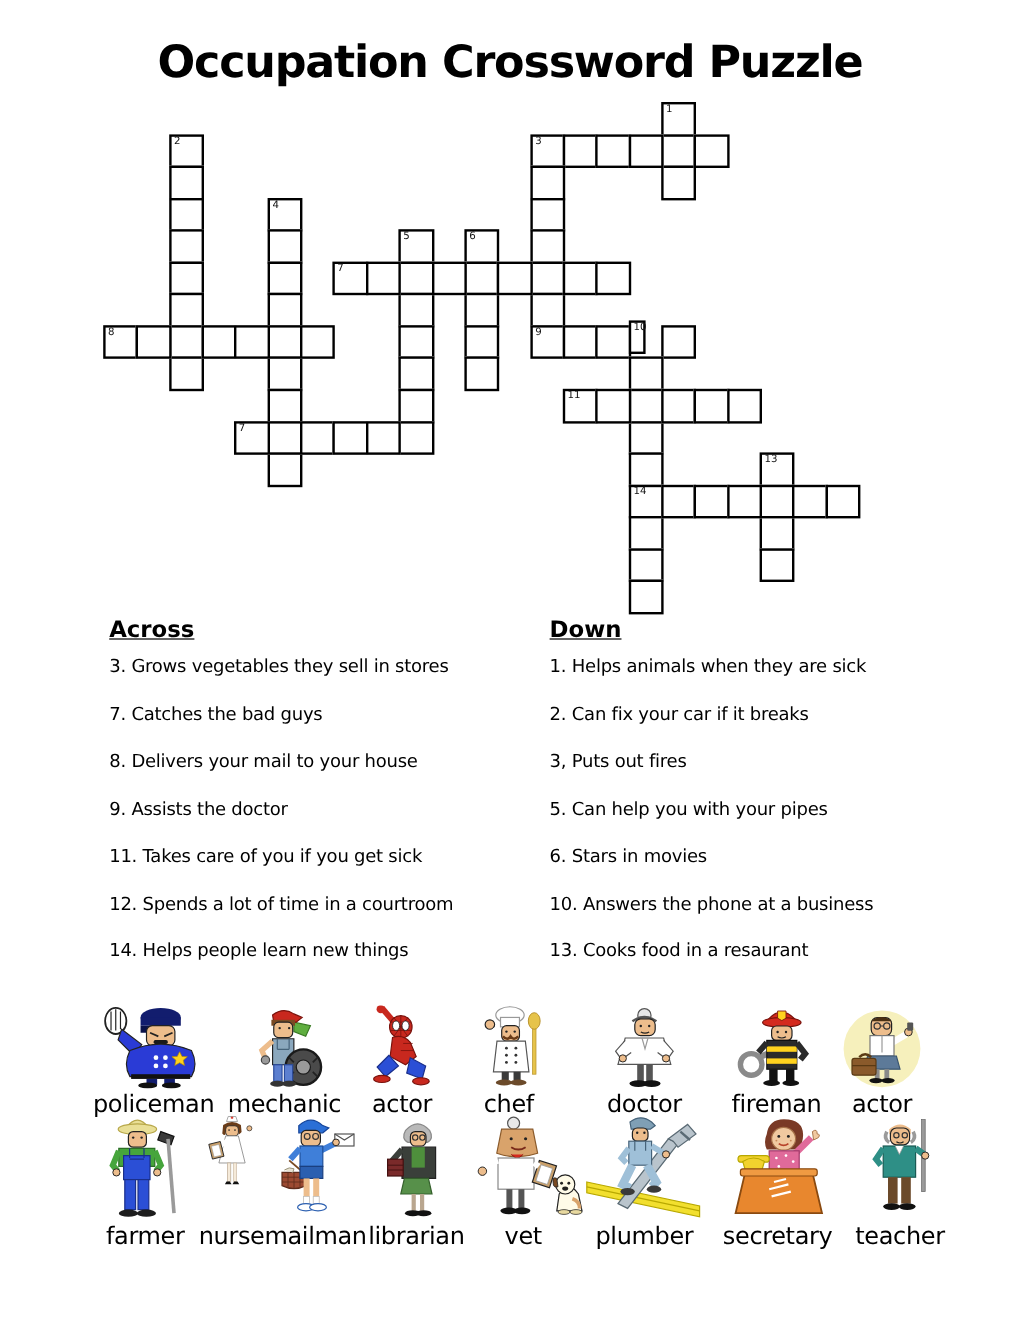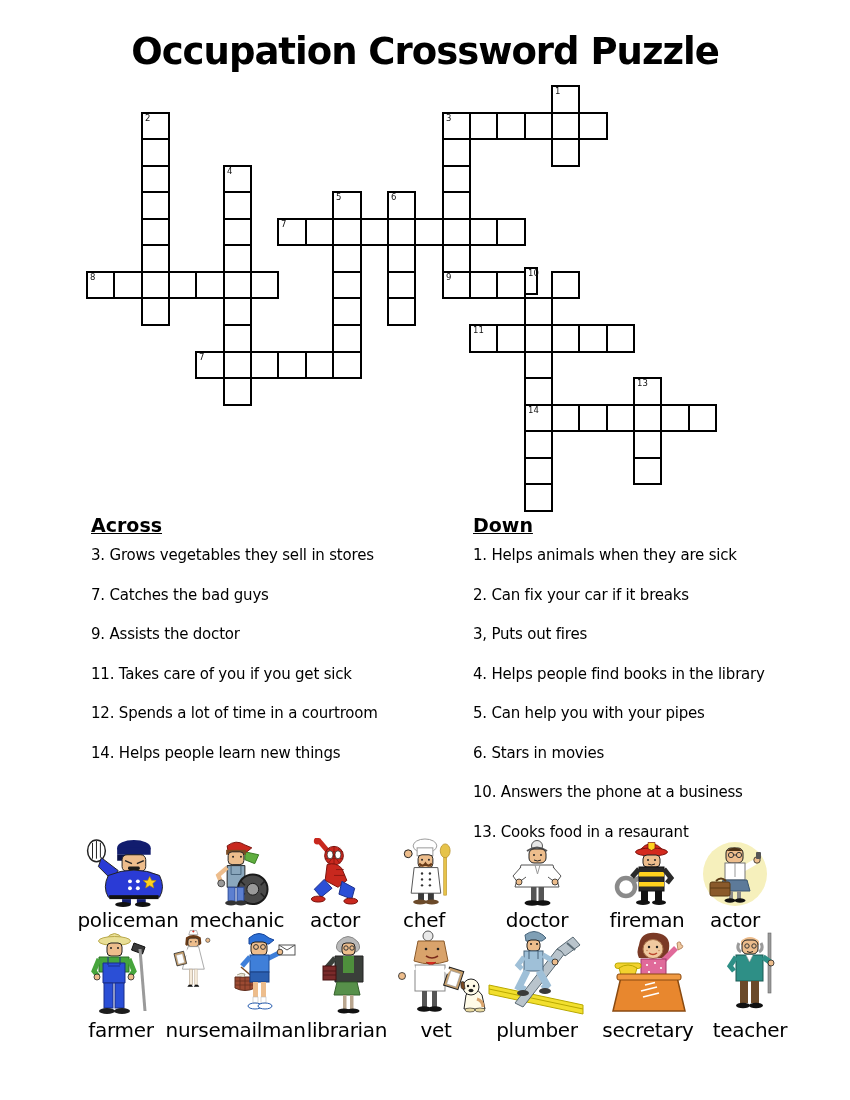--- a/index.html
+++ b/index.html
@@ -7,21 +7,21 @@
         font-family:"DejaVu Sans","Liberation Sans",sans-serif;color:#000;}
   .title{position:absolute;left:0;top:30px;width:100%;text-align:center;
          font-size:37px;font-weight:600;letter-spacing:-1px;margin:0;}
   .grid{position:absolute;left:0;top:0;}
   .cell{position:absolute;border:2px solid #000;background:#fff;box-sizing:border-box;}
   .cell .num{position:absolute;top:0px;left:2px;font-size:8.5px;line-height:1.1;color:#111;}
   .clues{position:absolute;top:514px;}
   .clues h2{font-size:19px;font-weight:bold;text-decoration:underline;margin:0 0 10px 0;}
   .clues p{font-size:15px;margin:0 0 21.5px 0;white-space:nowrap;letter-spacing:-0.2px;}
   .clues.across{left:91px;}
-  .clues.down{left:473px;}
+  .clues.down{left:458px;}
   .figure{position:absolute;display:flex;flex-direction:column;align-items:center;justify-content:flex-end;}
   .figure svg{display:block;}
   .figure .cap{font-size:20px;margin-top:1px;white-space:nowrap;letter-spacing:-0.3px;}
   .row1{top:838px;height:94px;}
   .row2{top:929px;height:113px;}
 </style>
 </head>
 <body>
 
 <div class="page">
@@ -140,32 +140,32 @@
       <div class="cell" style="left: 578px; top: 404px; width: 30px; height: 28px;"></div>
       <div class="cell" style="left: 606px; top: 404px; width: 29px; height: 28px;"></div>
       <div class="cell" style="left: 660px; top: 404px; width: 30px; height: 28px;"></div>
       <div class="cell" style="left: 688px; top: 404px; width: 29px; height: 28px;"></div>
     </div>
 
   <section class="clues across">
     <h2>Across</h2>
     <p>3. Grows vegetables they sell in stores</p>
     <p>7. Catches the bad guys</p>
+    <p>8. Delivers your mail to your house</p>
     <p>9. Assists the doctor</p>
     <p>11. Takes care of you if you get sick</p>
     <p>12. Spends a lot of time in a courtroom</p>
     <p>14. Helps people learn new things</p>
   </section>
 
   <section class="clues down">
     <h2>Down</h2>
     <p>1. Helps animals when they are sick</p>
     <p>2. Can fix your car if it breaks</p>
     <p>3, Puts out fires</p>
-    <p>4. Helps people find books in the library</p>
     <p>5. Can help you with your pipes</p>
     <p>6. Stars in movies</p>
     <p>10. Answers the phone at a business</p>
     <p>13. Cooks food in a resaurant</p>
   </section>
 
   <div class="figure row1" style="left:84px;width:88px;">
     <svg width="88" height="70" viewBox="0 0 88 70">
       <ellipse cx="12" cy="13" rx="9" ry="11" fill="#fff" stroke="#222" stroke-width="1.5"></ellipse>
       <path d="M8 5 v16 M12 3 v18 M16 5 v15" stroke="#222" stroke-width="1" fill="none"></path>

